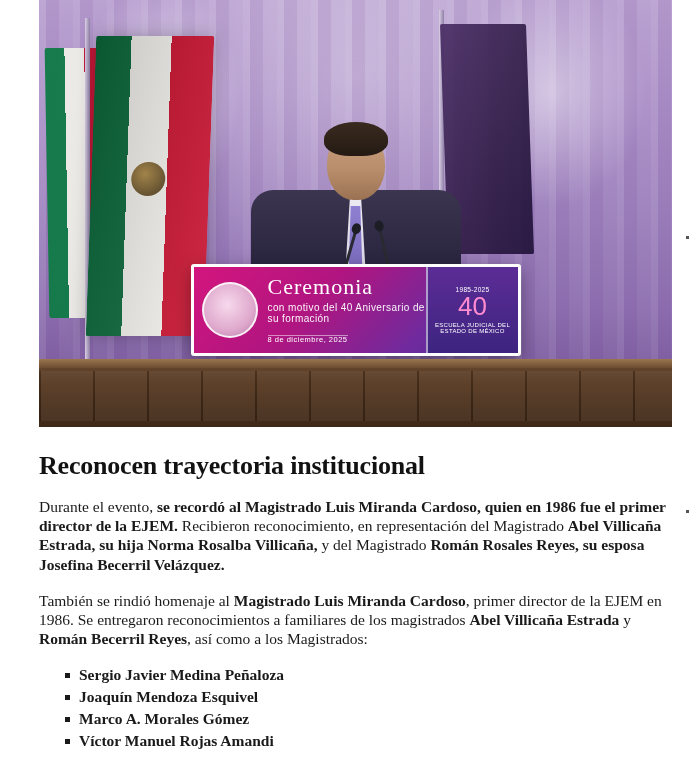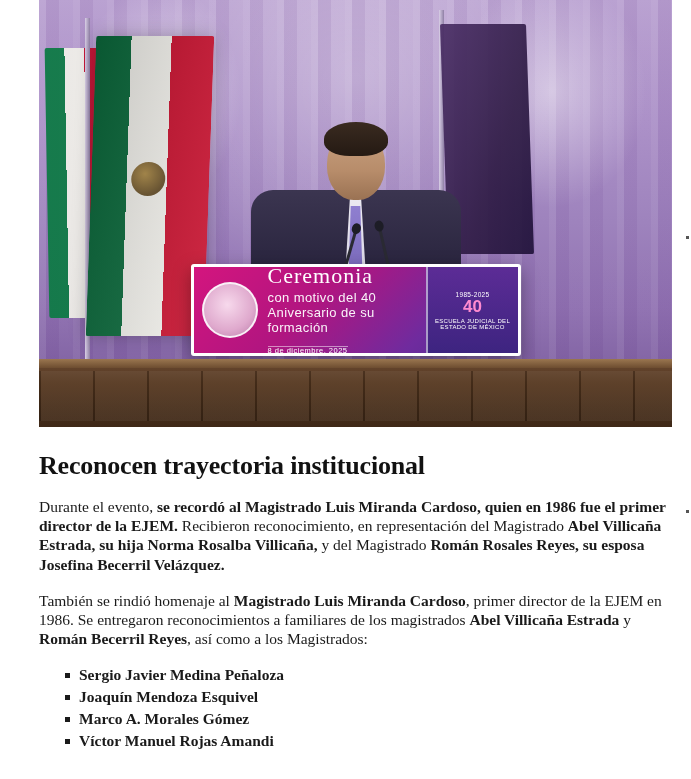--- a/index.html
+++ b/index.html
@@ -244,21 +244,21 @@
     color: #ffffff;
     line-height: 1.15;
   }
   .podium-title {
     font-family: "Liberation Serif", serif;
     font-size: 22px;
     letter-spacing: 1px;
   }
   .podium-sub {
     font-family: "Liberation Sans", sans-serif;
-    font-size: 13px;
+    font-size: 10px;
     letter-spacing: 0.4px;
     margin-top: 3px;
     opacity: 0.95;
   }
   .podium-date {
     font-family: "Liberation Sans", sans-serif;
     font-size: 7.5px;
     margin-top: 10px;
     letter-spacing: 0.5px;
     border-top: 1px solid rgba(255,255,255,0.5);
@@ -276,22 +276,22 @@
     border-left: 2px solid rgba(255,255,255,0.55);
     flex: none;
   }
   .podium-years {
     font-family: "Liberation Sans", sans-serif;
     font-size: 6.5px;
     letter-spacing: 0.3px;
   }
   .podium-40 {
     font-family: "Liberation Sans", sans-serif;
-    font-size: 17px;
-    font-weight: bold;
+    font-size: 26px;
+    font-weight: normal;
     line-height: 1;
     color: #ff8bd0;
   }
   .podium-school {
     font-family: "Liberation Sans", sans-serif;
     font-size: 6px;
     text-align: center;
     letter-spacing: 0.3px;
     margin-top: 3px;
   }

